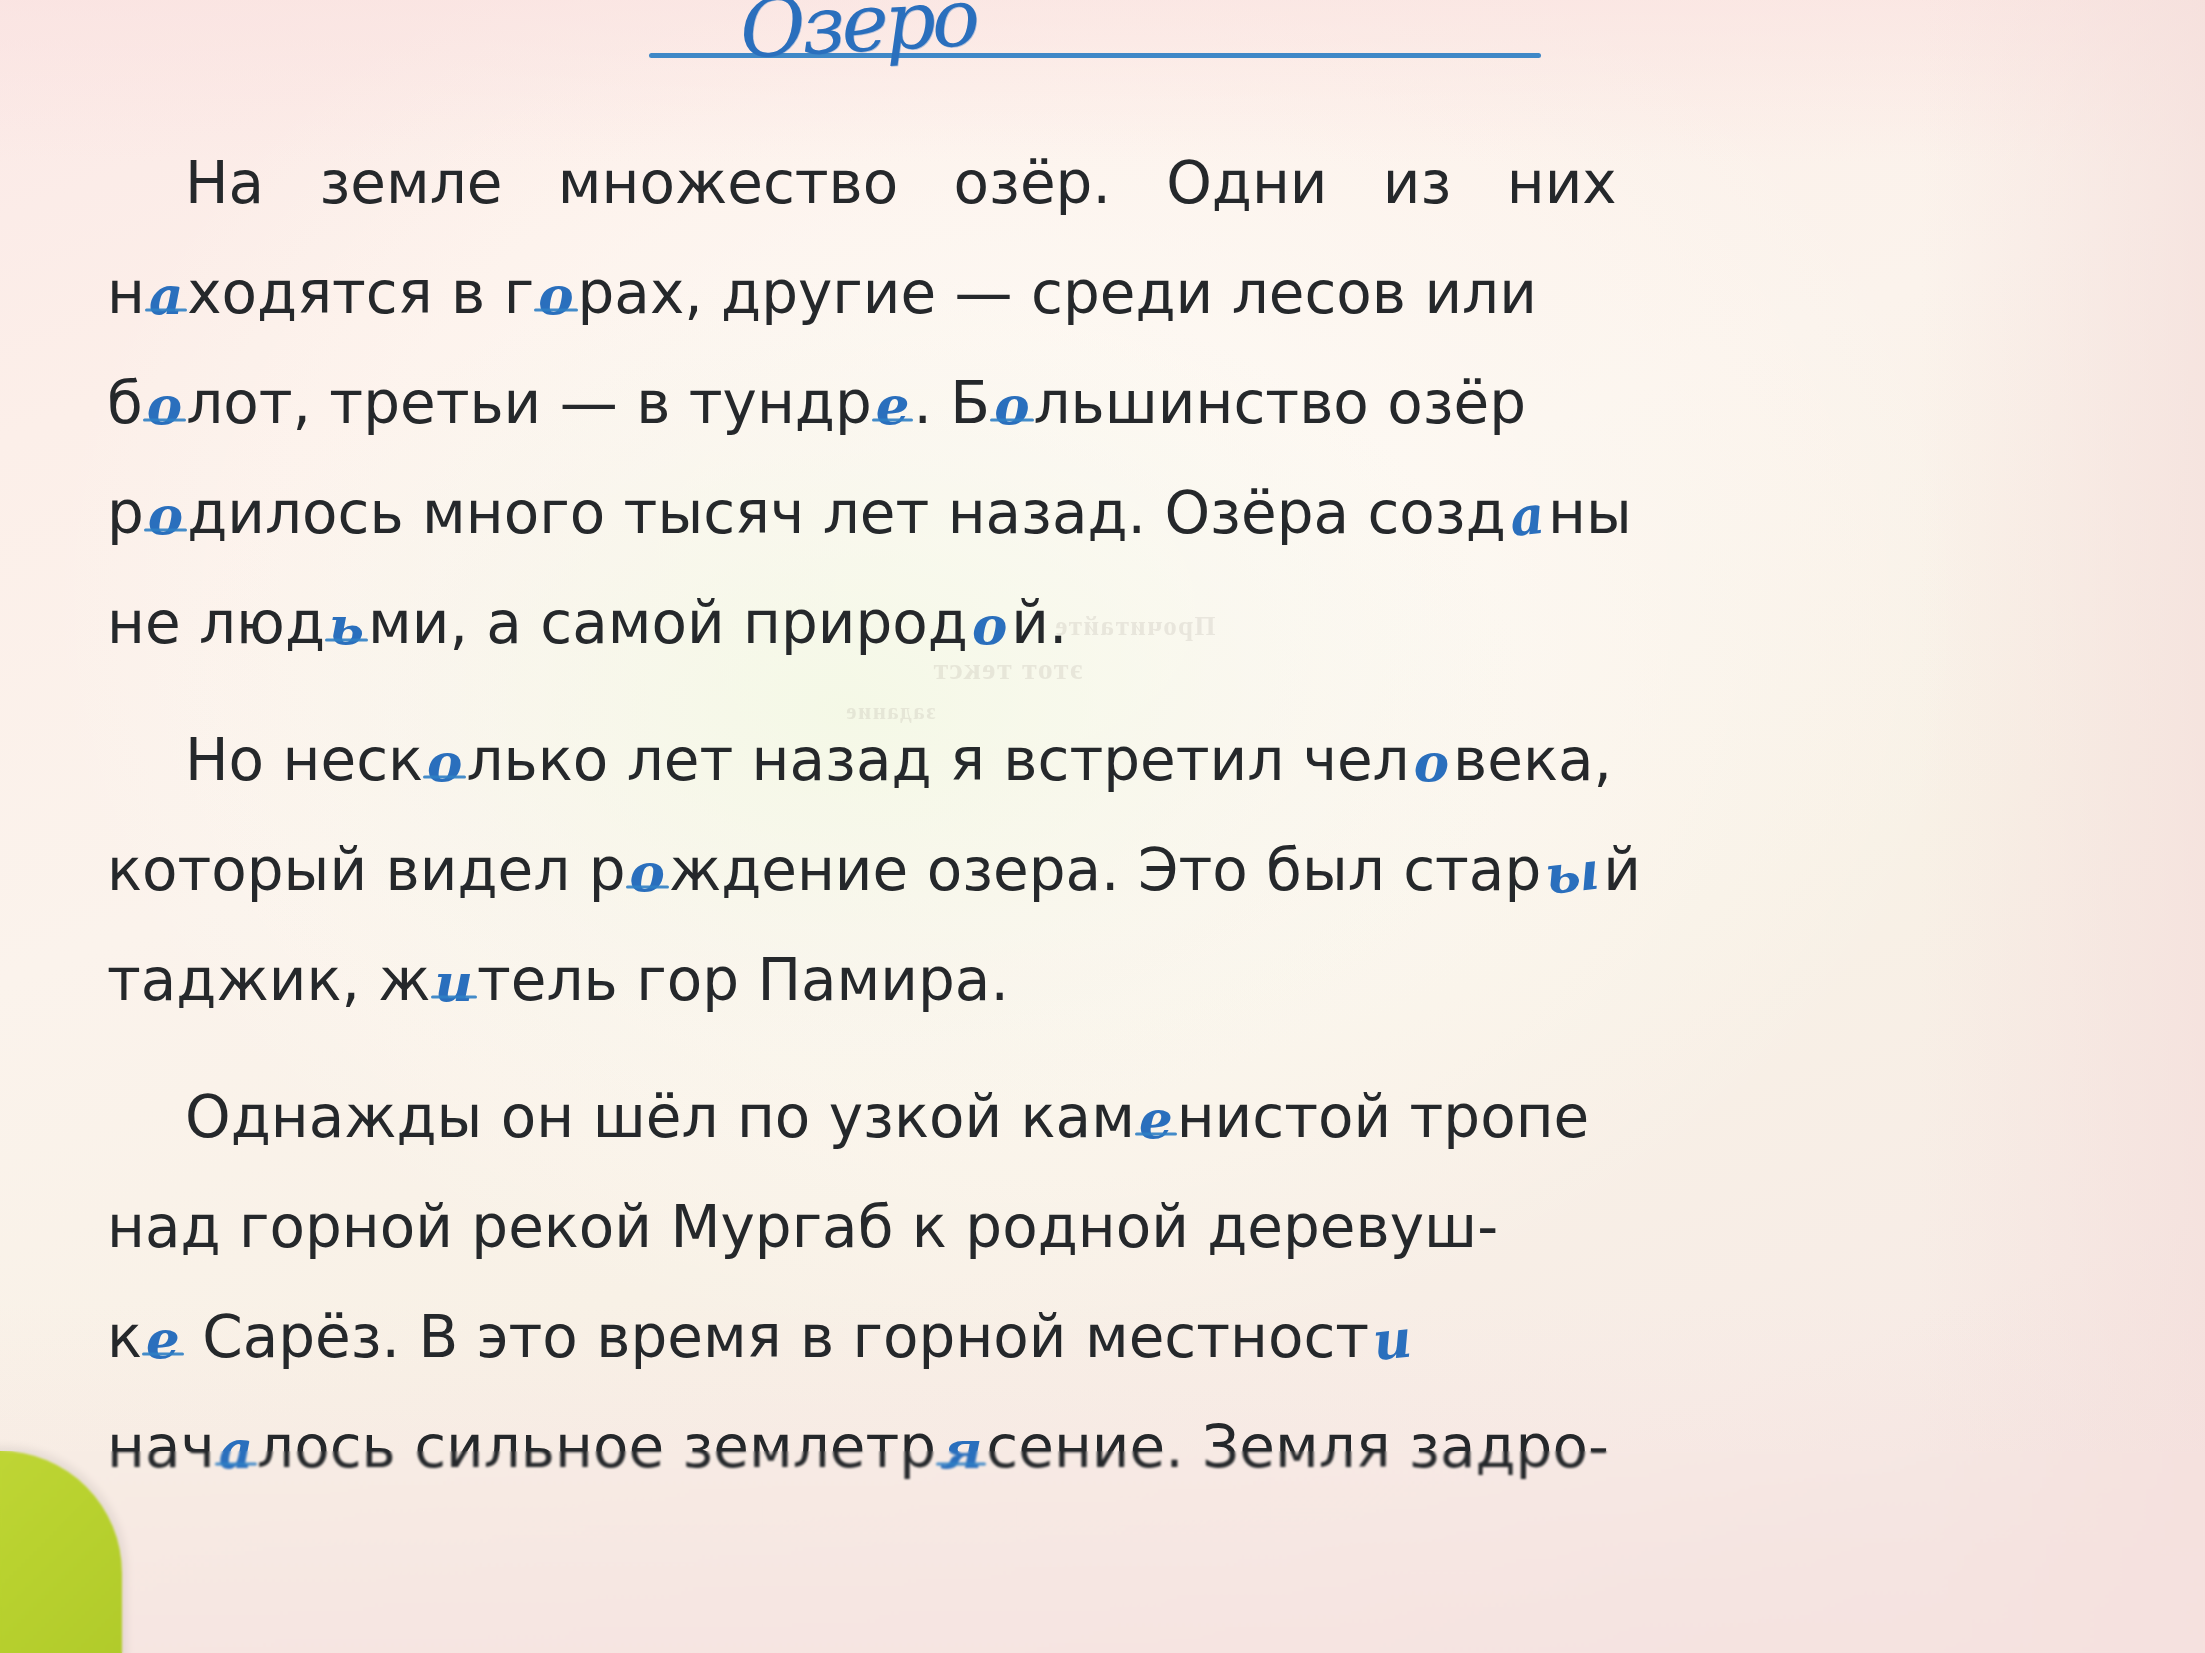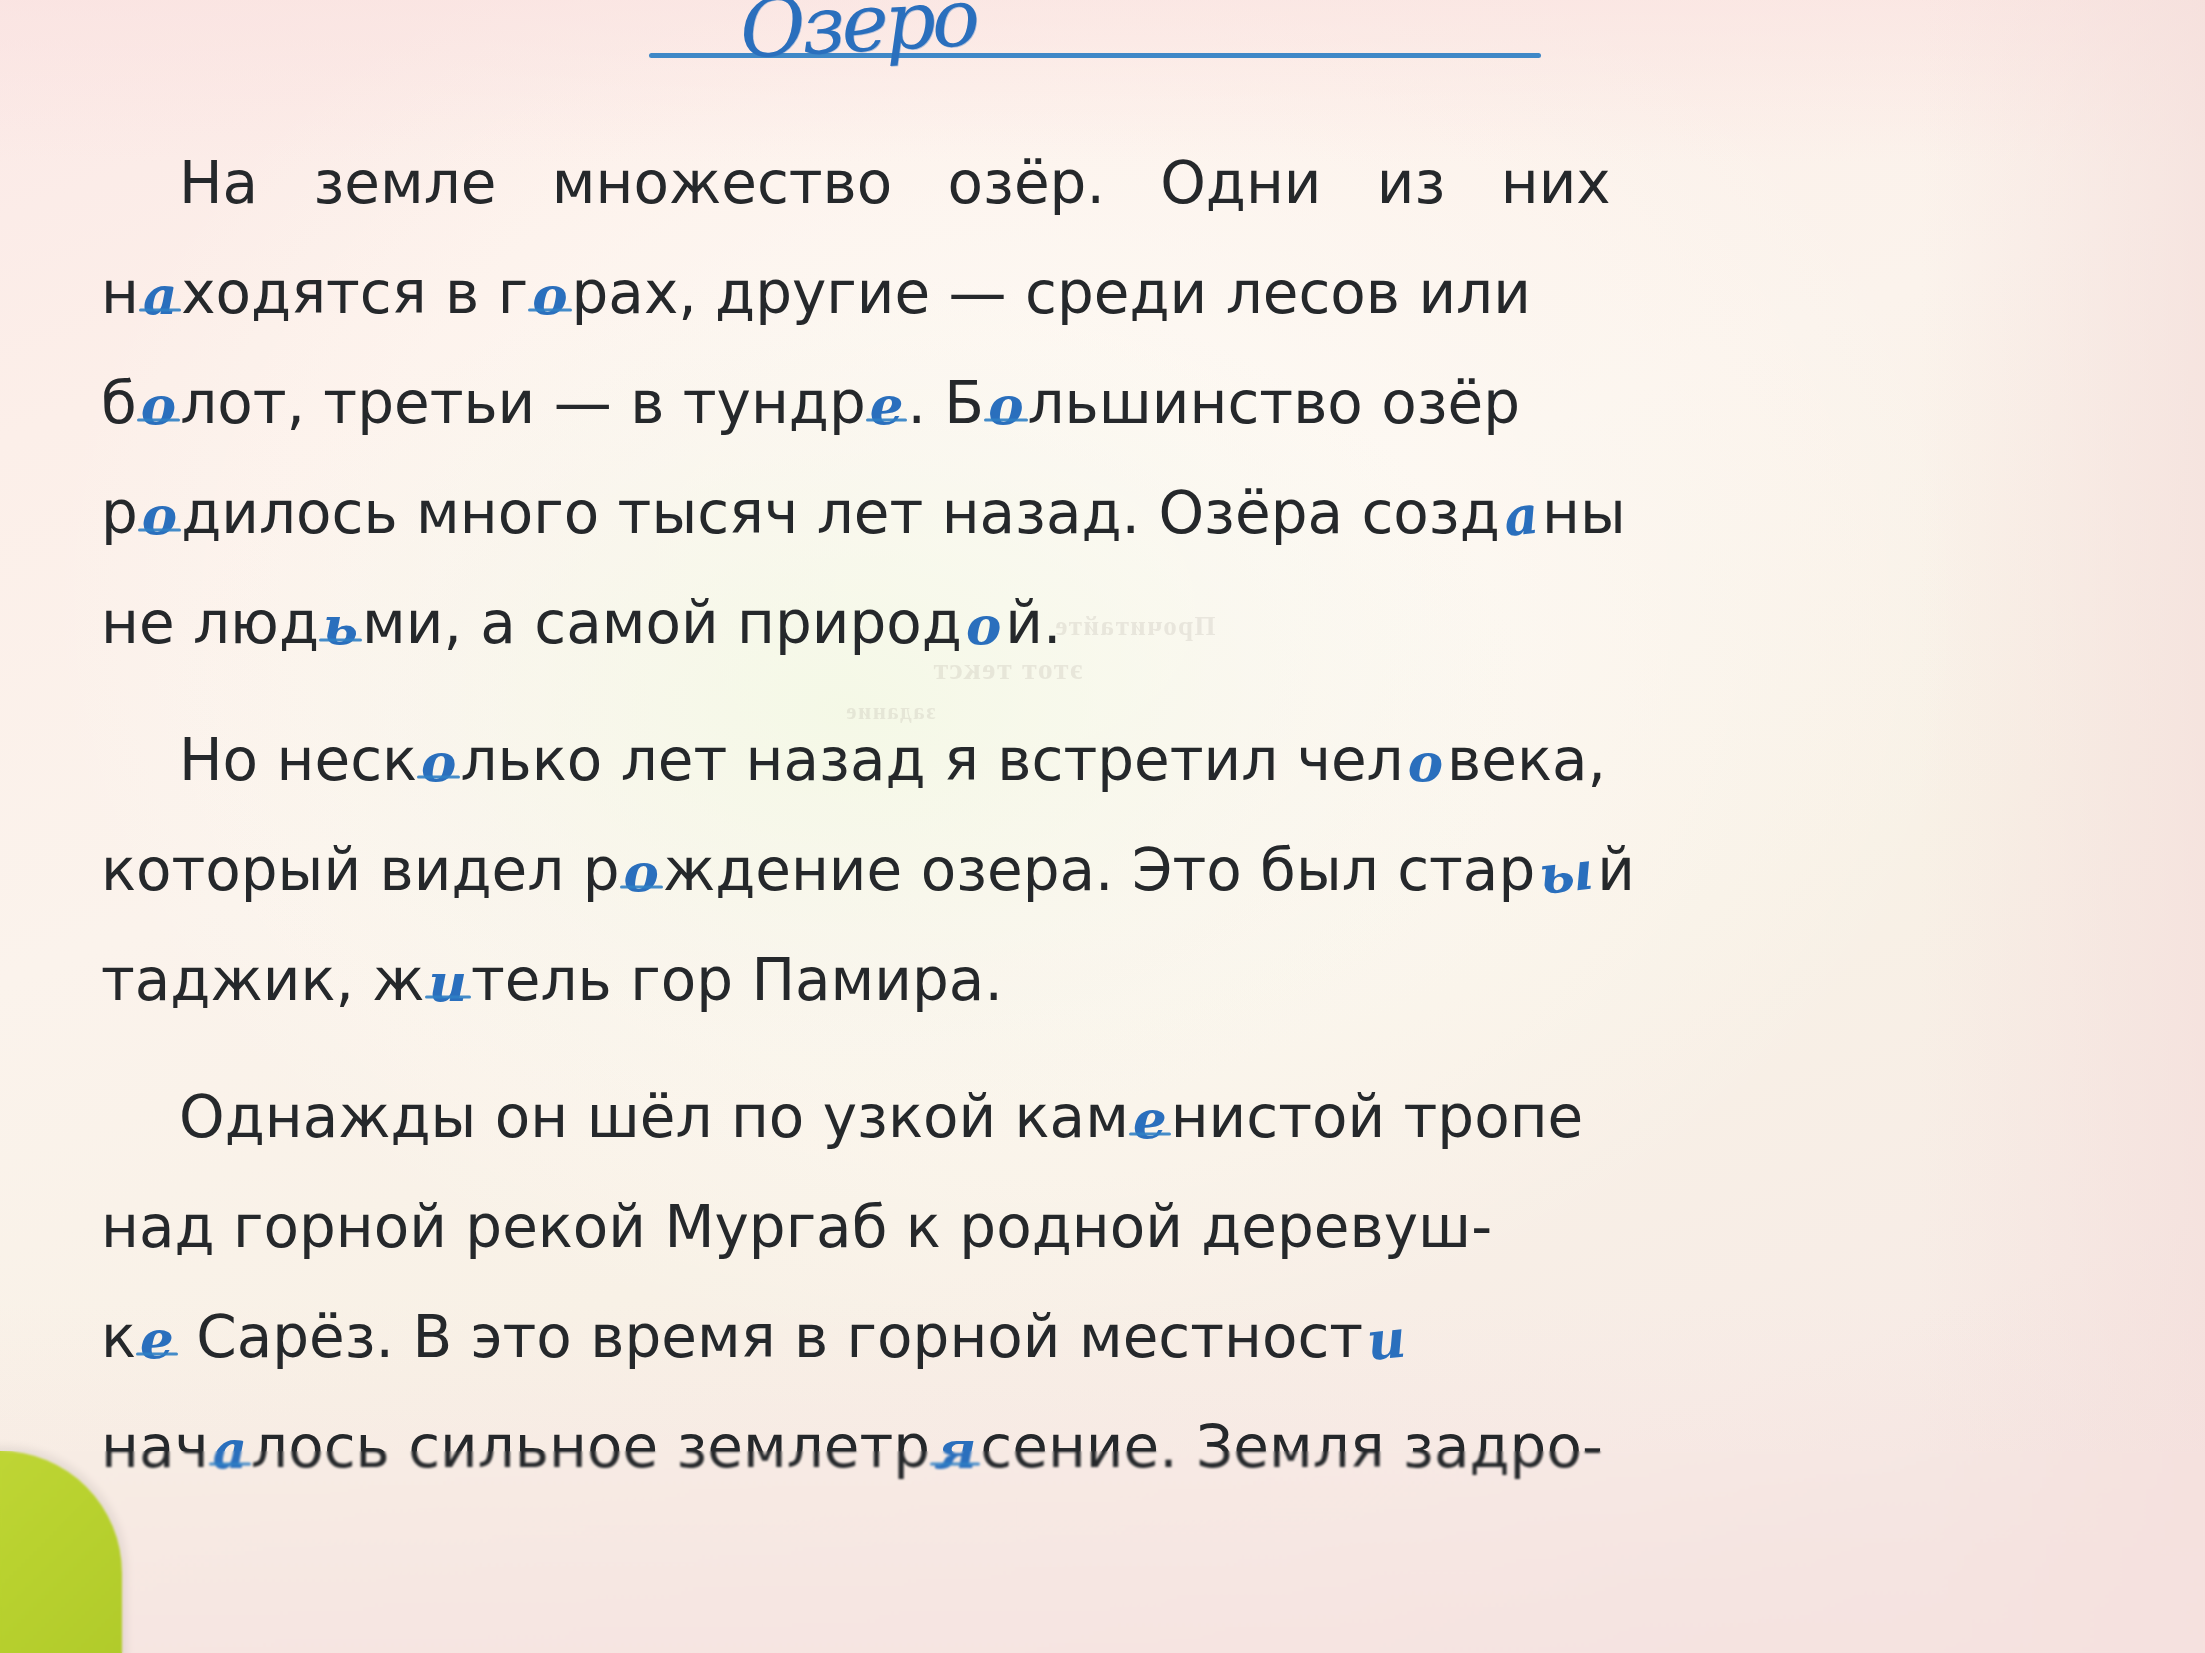--- a/index.html
+++ b/index.html
@@ -90,21 +90,21 @@
     color: #2a6fbd;
     transform: rotate(-3deg);
     letter-spacing: -4px;
     text-shadow: 0.7px 0.7px 0 rgba(42,111,189,0.35);
     white-space: nowrap;
   }
 
   
   .body-text {
     position: absolute;
-    left: 101px;
+    left: 107px;
     top: 128px;
     width: 2013px;
     color: #25282b;
     font-family: "DejaVu Sans", sans-serif;
     font-size: 58px;
     line-height: 110px;
     letter-spacing: 0px;
   }
   .para {
     margin: 0 0 27px 0;

